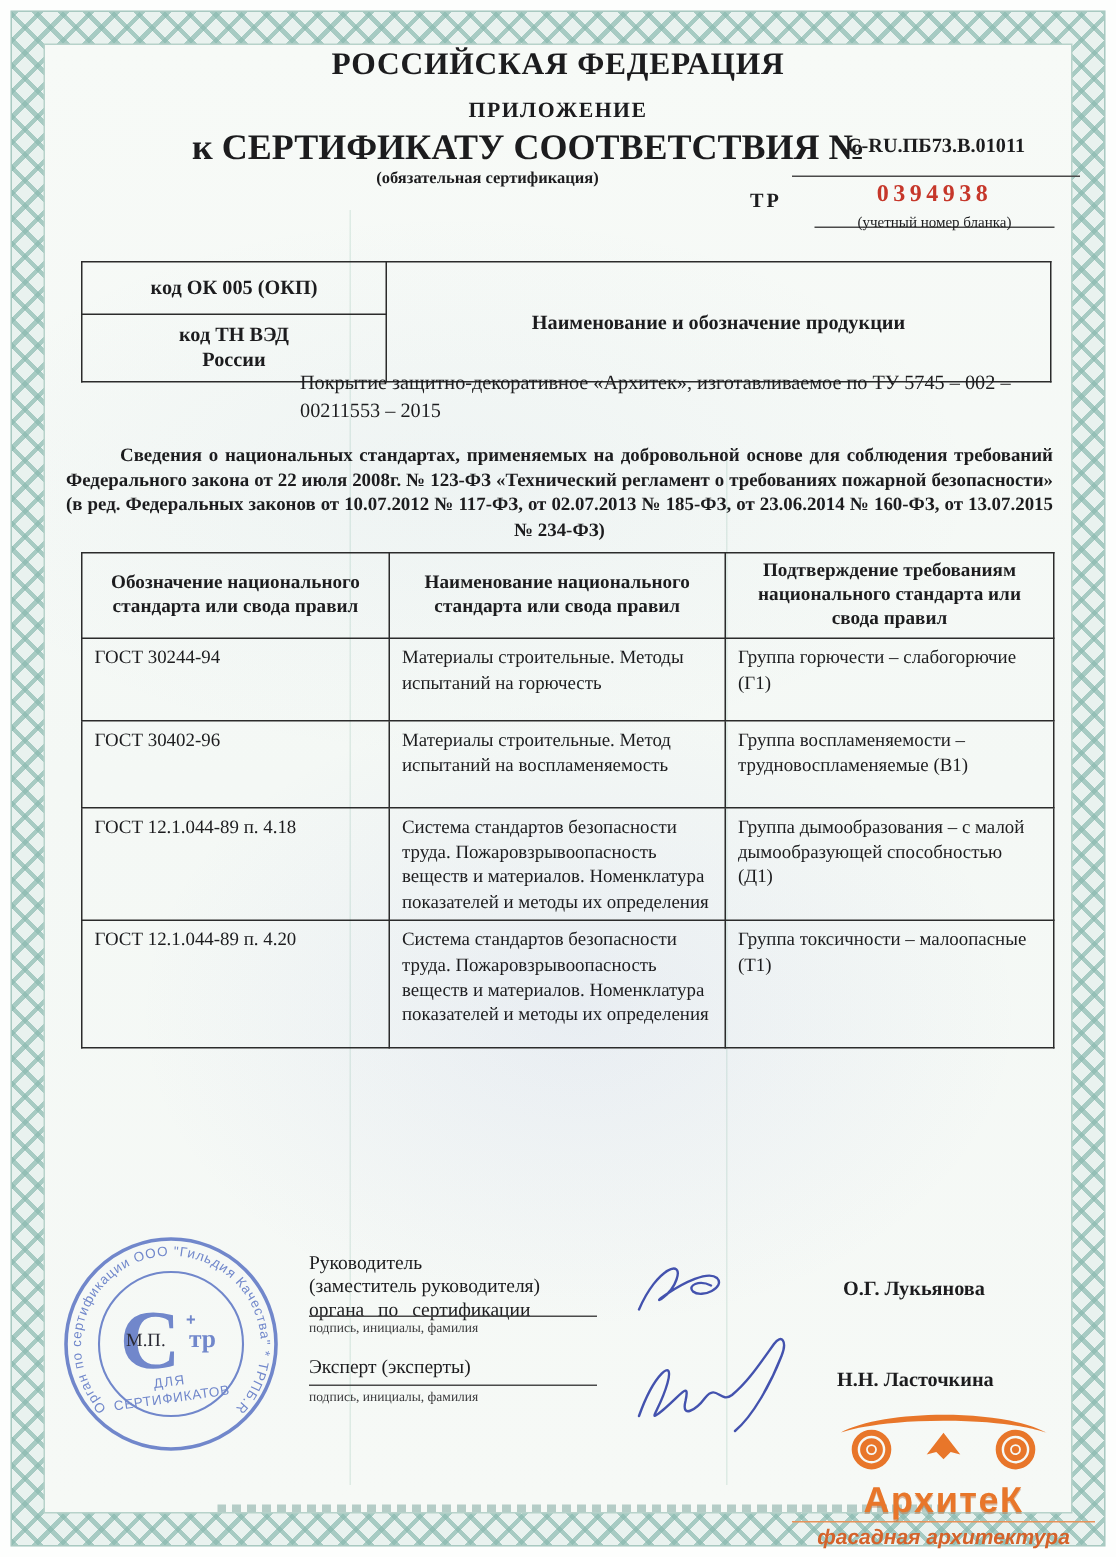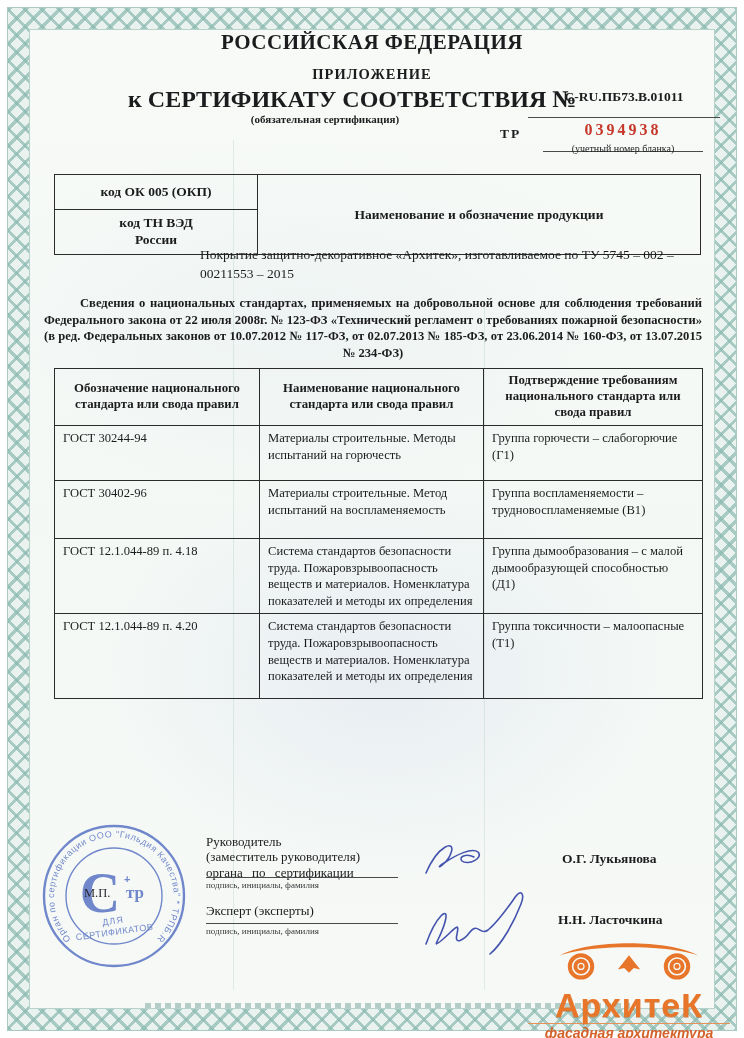--- a/index.html
+++ b/index.html
@@ -71,21 +71,21 @@
   .sig-cap2{top:926px;left:206px;font-size:9px;color:#3a3a3c;}
   .name1{top:851px;left:562px;font-size:13.5px;font-weight:bold;}
   .name2{top:912px;left:558px;font-size:13.5px;font-weight:bold;}
   .sig1{top:833px;left:420px;}
   .sig2{top:882px;left:418px;}
   
   .stamp{top:820px;left:38px;width:152px;height:152px;opacity:.85;}
   .mp-label{top:886px;left:84px;font-size:12.5px;color:#2b2b35;z-index:5;}
   
   .logo{top:936px;left:528px;width:202px;text-align:center;z-index:6;}
-  .logo-brand{font-family:"Liberation Sans","DejaVu Sans",sans-serif;font-weight:bold;font-size:34px;line-height:1;
+  .logo-brand{font-family:"Liberation Sans","DejaVu Sans",sans-serif;font-weight:bold;font-size:24px;line-height:1;
               color:#e8762a;text-shadow:0 1px 0 rgba(160,70,10,.35);letter-spacing:1px;}
   .logo-tag{font-family:"Liberation Sans","DejaVu Sans",sans-serif;font-style:italic;font-weight:bold;
             font-size:14px;color:#d4622a;border-top:1.5px solid #e8925a;margin-top:1px;padding-top:1px;}
   
   .microprint{top:1003px;left:145px;width:485px;height:5px;opacity:.55;
     background:repeating-linear-gradient(90deg,#7fa8a0 0 6px,transparent 6px 10px);}
 </style>
 </head>
 <body>
 

